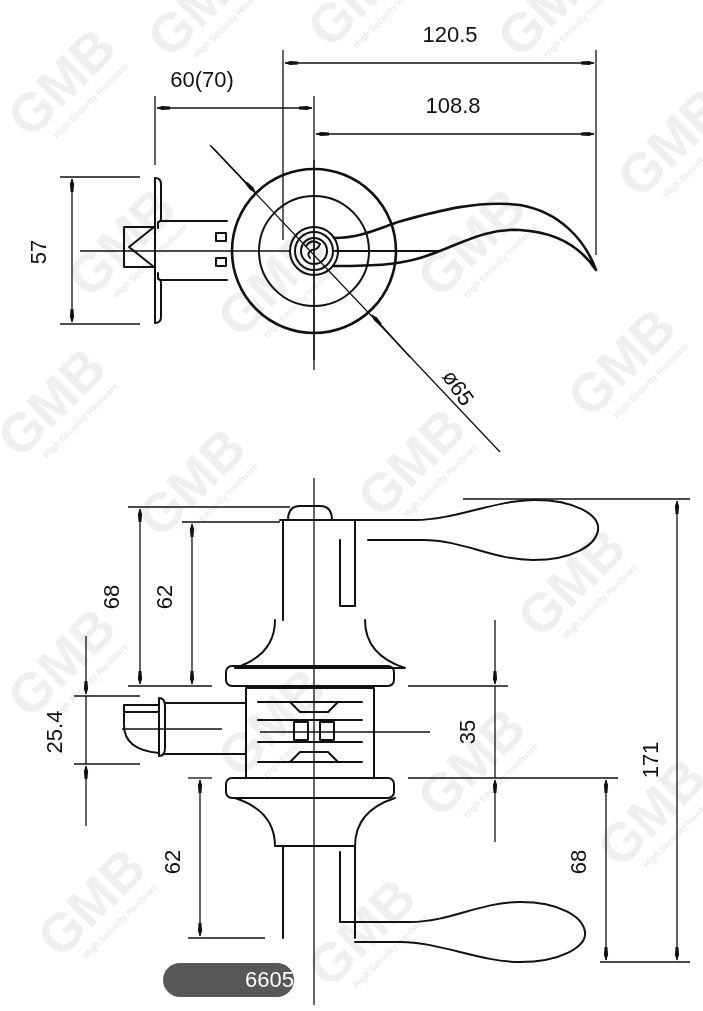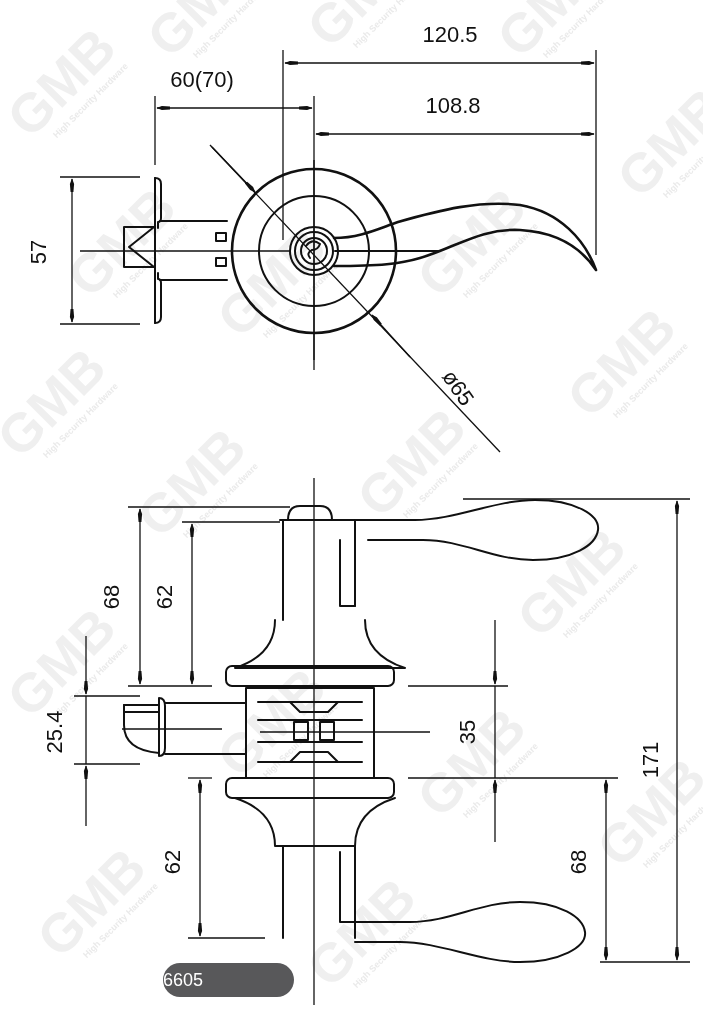--- a/index.html
+++ b/index.html
@@ -5,21 +5,21 @@
   html, body { margin: 0; padding: 0; background: #ffffff; }
   body { width: 703px; height: 1011px; position: relative; overflow: hidden; font-family: "Liberation Sans", sans-serif; }
   #canvas { position: absolute; left: 0; top: 0; width: 703px; height: 1011px; }
   svg text { font-family: "Liberation Sans", sans-serif; fill: #111; }
   .dim-text { font-size: 22px; }
   .wm { font-family: "Liberation Sans", sans-serif; font-weight: bold; font-size: 54px; fill: #efefef; }
   .wm-sub { font-family: "Liberation Sans", sans-serif; font-size: 9px; fill: #eaeaea; font-weight: bold; }
   .ln { stroke: #111; fill: none; stroke-width: 2; stroke-linecap: round; stroke-linejoin: round; }
   .thin { stroke: #111; fill: none; stroke-width: 1.3; }
   .thick { stroke: #111; fill: none; stroke-width: 2.6; stroke-linecap: round; stroke-linejoin: round; }
-  .model-badge { position: absolute; left: 163px; top: 963px; width: 131px; height: 34px; border-radius: 17px; background: #58585a; color: #ffffff; font-size: 18px; text-align: left; line-height: 34px; font-family: "Liberation Sans", sans-serif; }
+  .model-badge { position: absolute; left: 163px; top: 963px; width: 131px; height: 34px; border-radius: 17px; background: #58585a; color: #ffffff; font-size: 22px; text-align: right; line-height: 34px; font-family: "Liberation Sans", sans-serif; }
 </style>
 </head>
 <body>
 
 <svg id="canvas" viewBox="0 0 703 1011" xmlns="http://www.w3.org/2000/svg">
   <defs>
     <marker id="arr" viewBox="0 0 20 10" refX="19" refY="5" markerWidth="14" markerHeight="7" orient="auto-start-reverse" markerUnits="userSpaceOnUse">
       <path d="M0,3 L12,2 L20,5 L12,8 L0,7 Z" fill="#111"></path>
     </marker>
   </defs>

